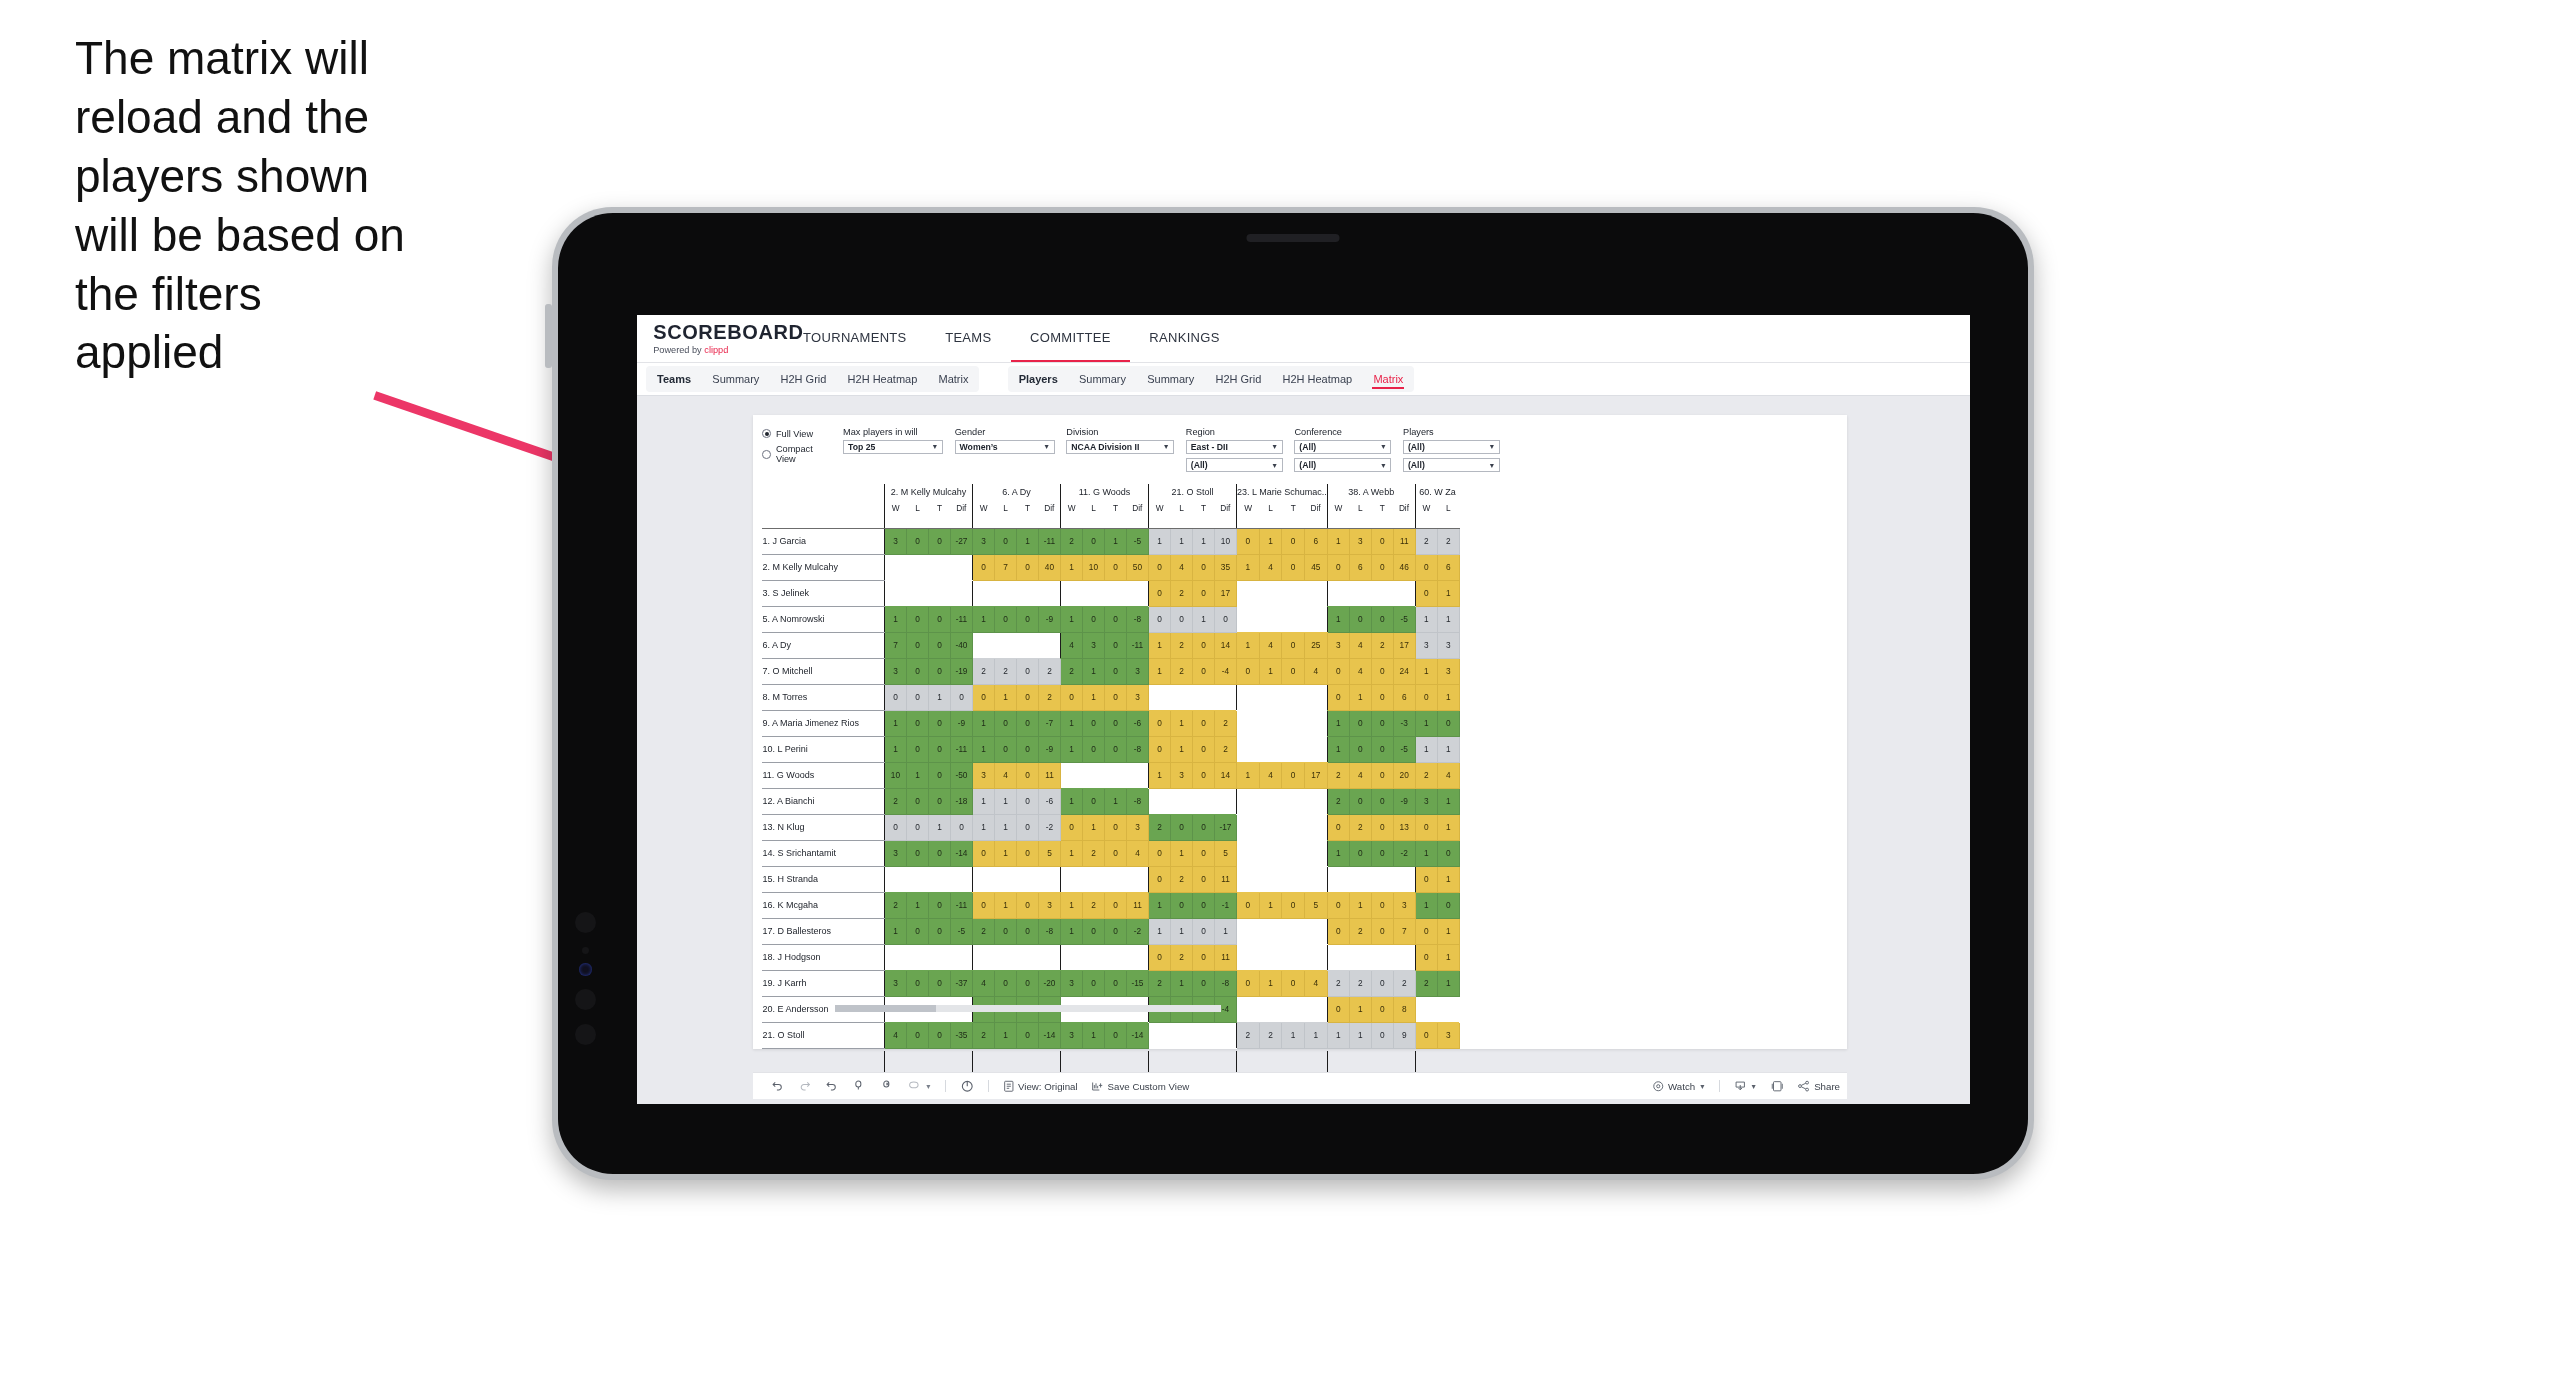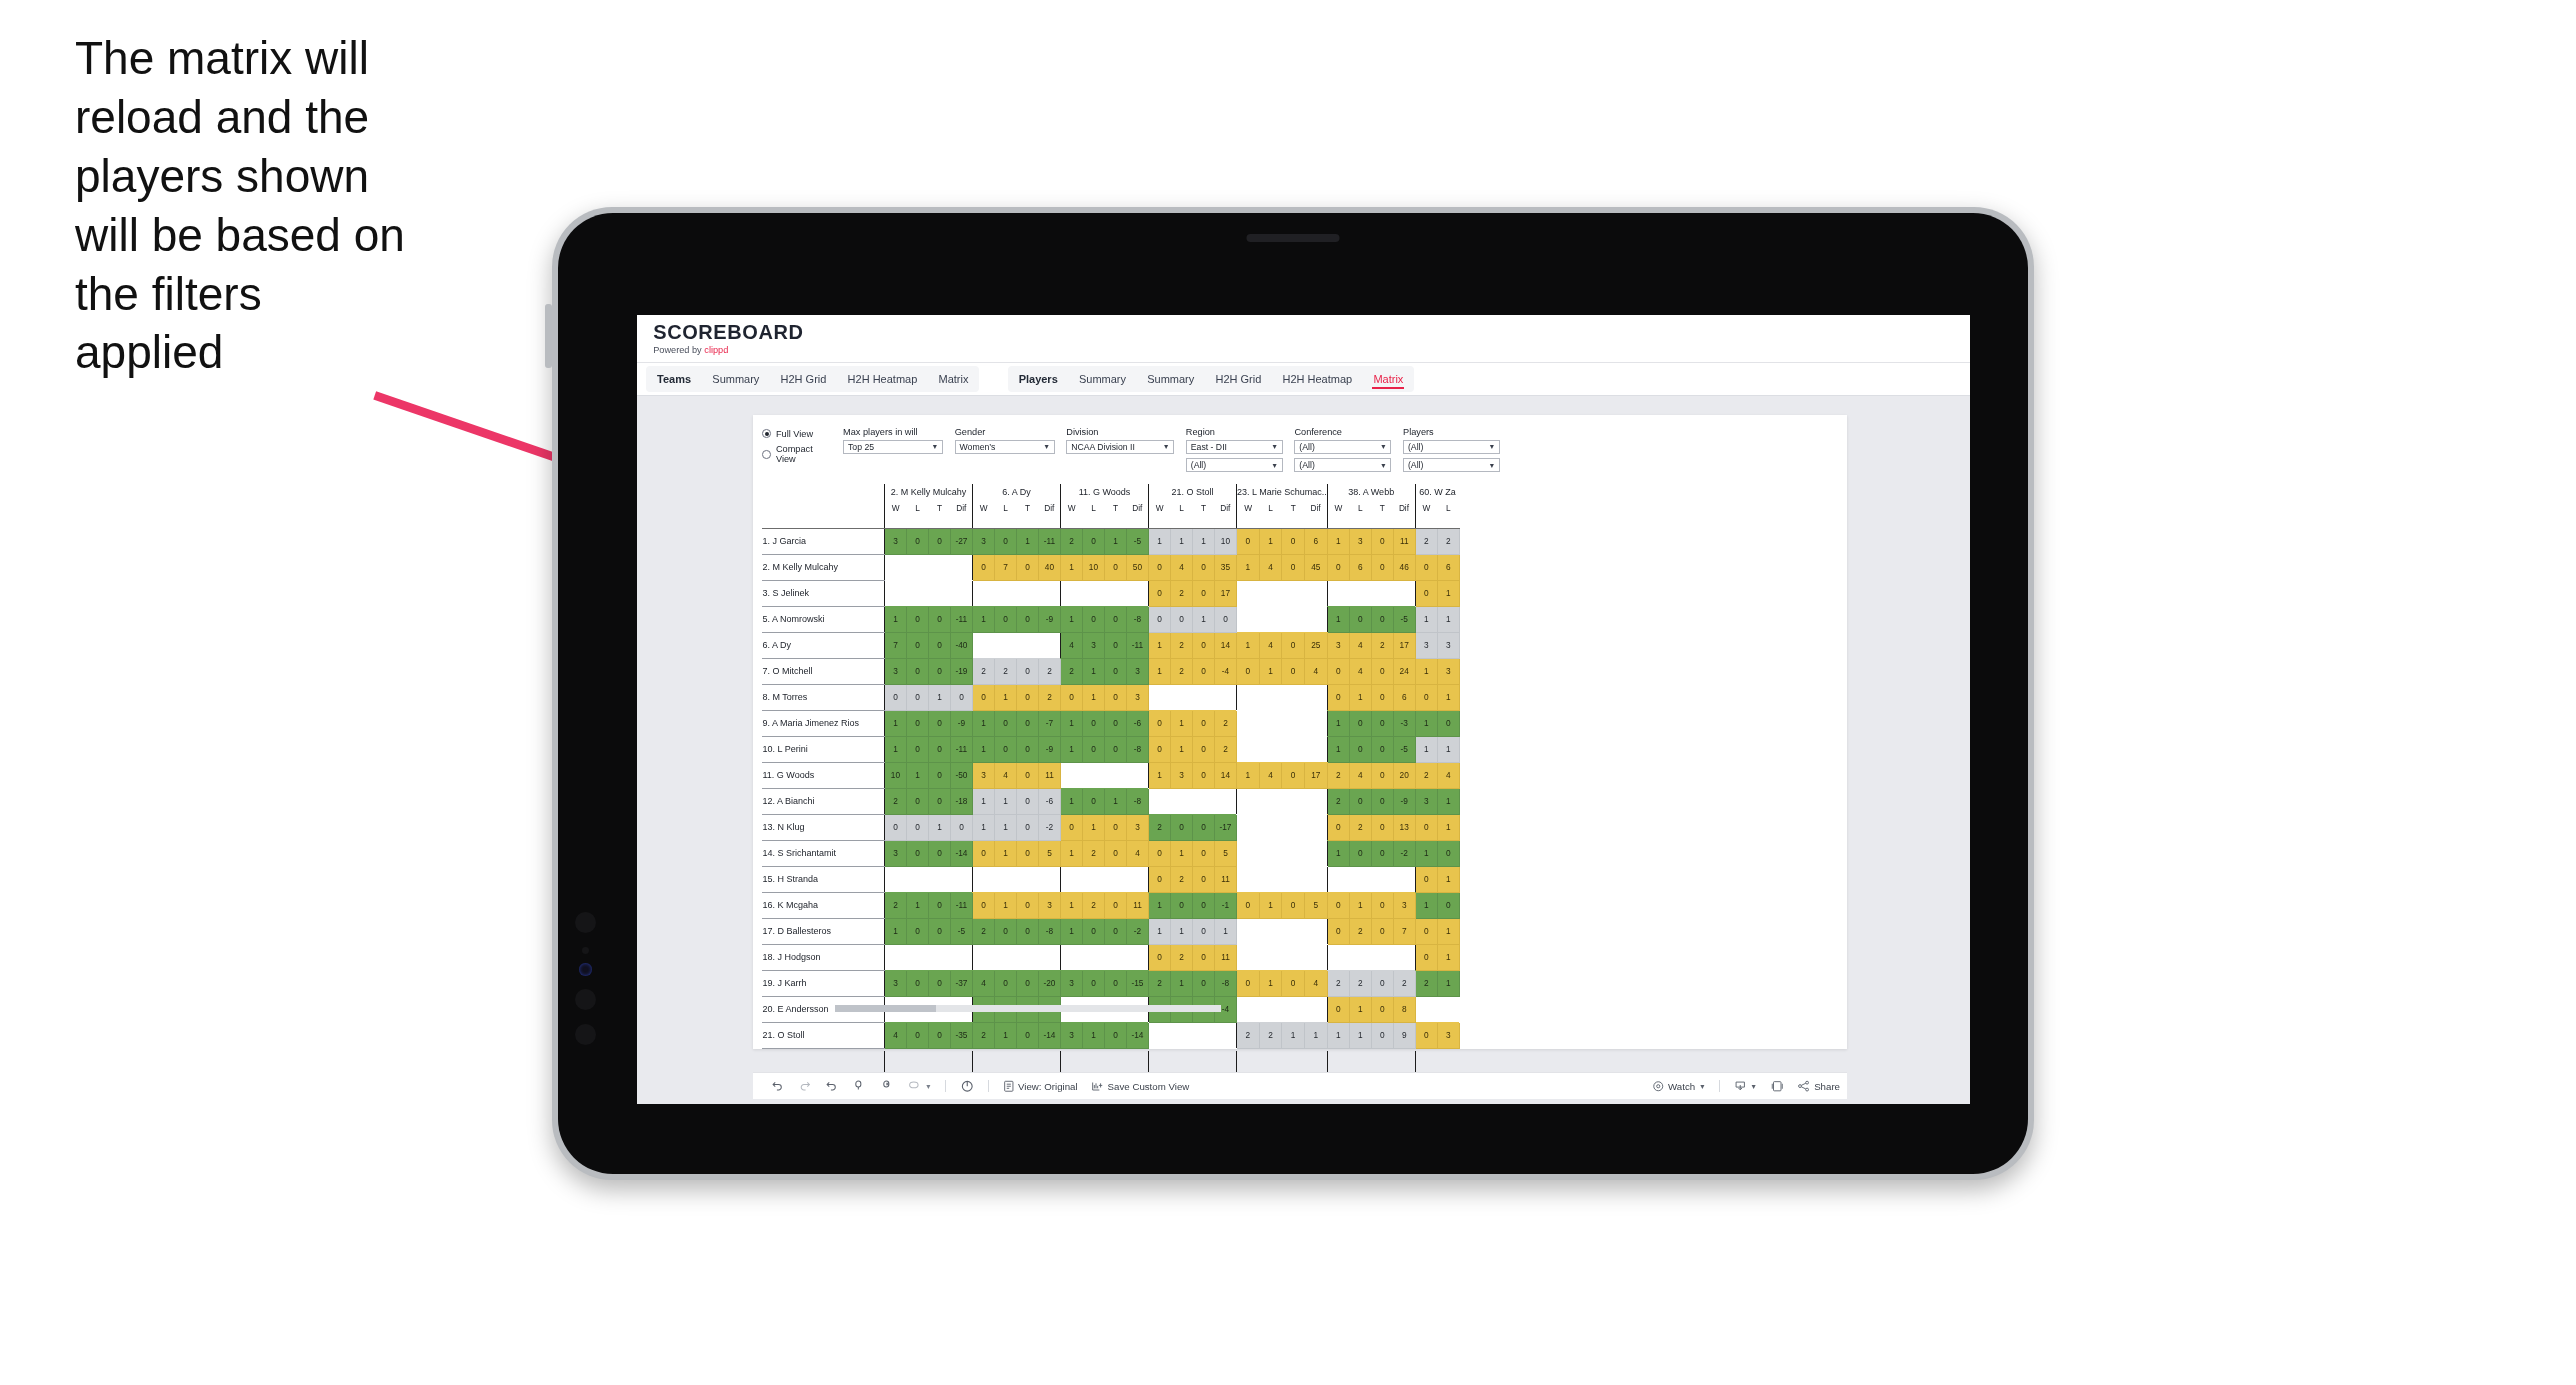--- a/index.html
+++ b/index.html
@@ -122,21 +122,21 @@
   }
   .radio.on::after {
     content:""; position:absolute; left:1.4px; top:1.4px; width:3.9px; height:3.9px;
     border-radius:50%; background:#21262f;
   }
   .fcol { margin-left:11.6px; }
   .flabel { font-size:9.2px; color:#21262f; margin-bottom:2.9px; }
   .fsel {
     width:100px; height:14.5px; border:1px solid #b4b8c0; background:#fff;
     font-size:8.7px; color:#1c212a; display:flex; align-items:center;
-    padding:0 1.9px 0 3.9px; justify-content:space-between; margin-bottom:3.9px;
+    padding:0 1.9px 0 3.9px; justify-content:space-between; margin-bottom:3.9px;font-weight:bold;
   }
   .fsel .caret { font-size:6.8px; color:#3b414d; padding-right:1.9px; }
   .fsel.w-wide { width:108px; }
   .fsel.w-narrow { width:97px; }
 
   
   #matrix-wrap { padding:0 9.7px; }
   table.matrix { border-collapse:collapse; table-layout:fixed; font-size:8.3px; color:#1b1f27; }
   table.matrix th, table.matrix td { padding:0; }
   .namecol { width:122px; }
@@ -220,20 +220,26 @@
       <div class="dot"></div>
       <div class="dot"></div>
     </div>
 
     <div id="screen">
 
       <div id="topbar">
         <div id="brand">
           <div id="brand-title">SCOREBOARD</div>
           <div id="brand-sub"><span>Powered by</span> <span class="accent">clippd</span></div>
+        </div>
+        <div id="mainnav">
+          <div class="navtab">TOURNAMENTS</div>
+          <div class="navtab">TEAMS</div>
+          <div class="navtab active">COMMITTEE</div>
+          <div class="navtab">RANKINGS</div>
         </div>
       </div>
 
       <div id="subnav">
         <div class="subgroup">
           <div class="subtab bold">Teams</div>
           <div class="subtab">Summary</div>
           <div class="subtab">H2H Grid</div>
           <div class="subtab">H2H Heatmap</div>
           <div class="subtab">Matrix</div>

